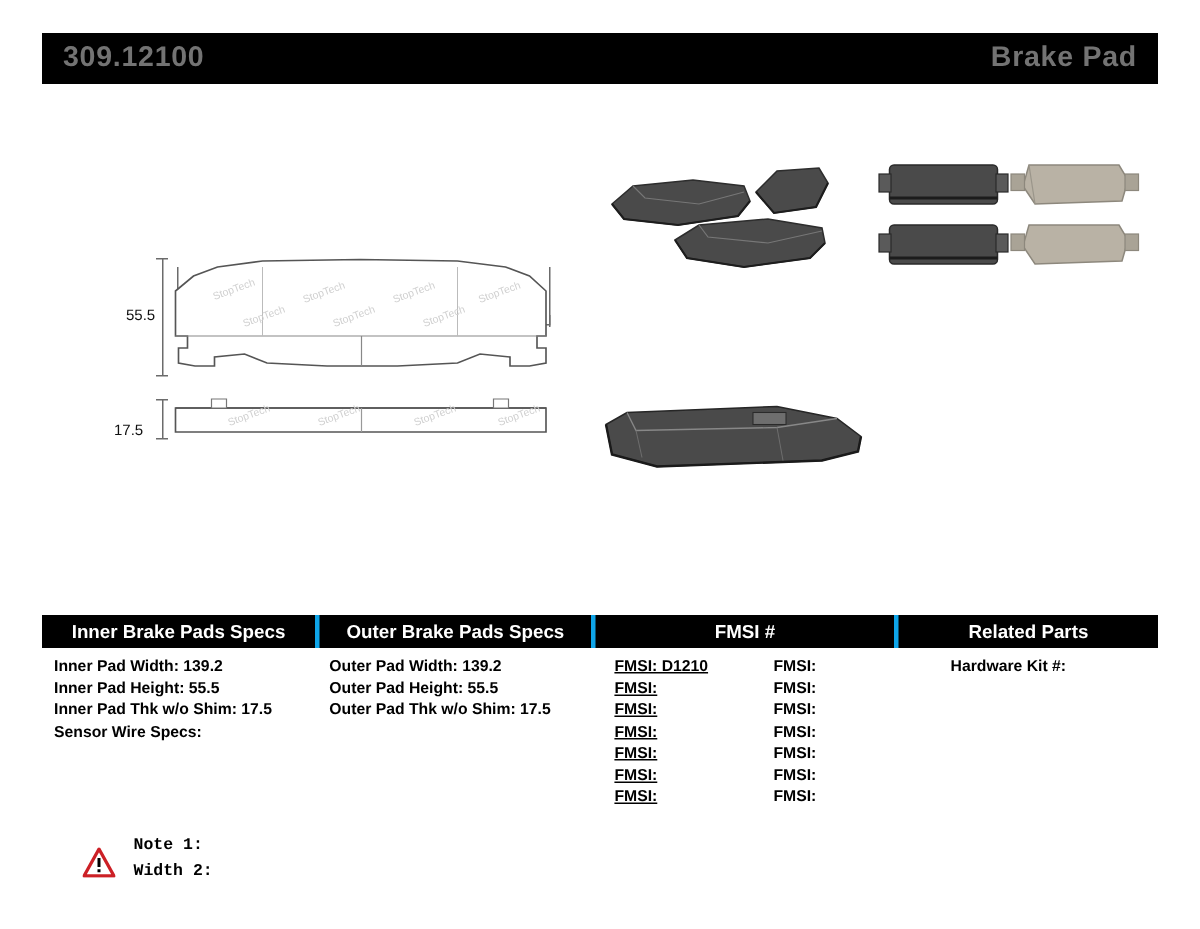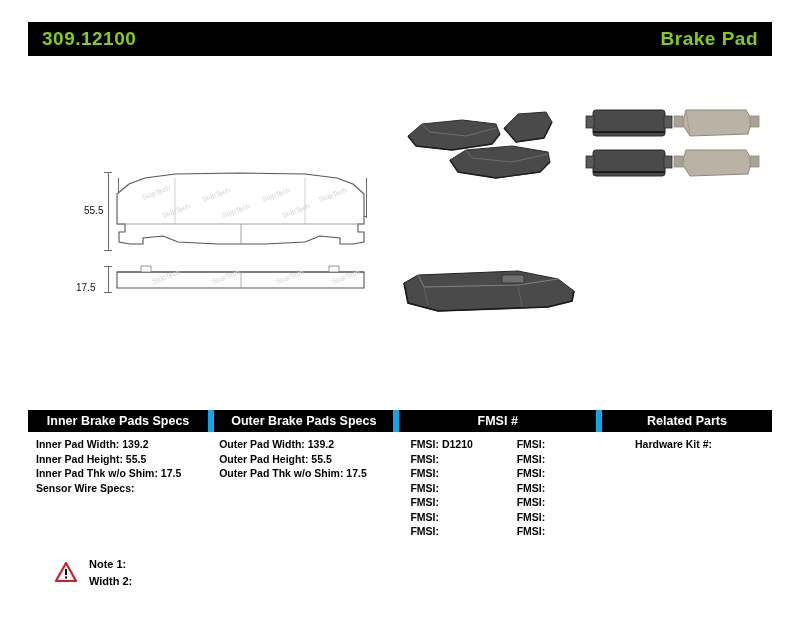--- a/index.html
+++ b/index.html
@@ -17,21 +17,21 @@
   }
 
   
   .header {
     position: absolute;
     left: 28px;
     top: 22px;
     width: 744px;
     height: 34px;
     background: #000;
-    color: #84cc16;
+    color: #737373;
     display: flex;
     align-items: center;
     justify-content: space-between;
     padding: 0 14px;
     box-sizing: border-box;
   }
   .header .part-number {
     font-size: 19px;
     font-weight: bold;
     letter-spacing: 0.5px;
@@ -122,21 +122,21 @@
     border-collapse: collapse;
   }
   .spec-table th {
     background: #000;
     color: #fff;
     font-size: 12.5px;
     font-weight: bold;
     height: 22px;
     padding: 0 6px;
     text-align: center;
-    border-right: 6px solid #0ea5e9;
+    border-right: 3px solid #0ea5e9;
   }
   .spec-table th:last-child { border-right: none; }
   .spec-table td {
     vertical-align: top;
     padding: 5px 8px 10px 8px;
     font-size: 10.5px;
   }
 
   .col-inner { width: 175px; }
   .col-outer { width: 175px; margin-top: 6px; }
@@ -154,36 +154,37 @@
     grid-template-columns: 1fr 1fr;
     column-gap: 10px;
     row-gap: 0;
   }
   .fmsi-cell {
     font-weight: bold;
     font-size: 10.5px;
     line-height: 14.5px;
     white-space: nowrap;
   }
-  .fmsi-cell.left  { padding-left: 6px; }
+  .fmsi-cell.left  { padding-left: 6px; text-decoration: underline; }
   .fmsi-cell.right { padding-left: 14px; }
   .rel-line {
     font-weight: bold;
     font-size: 10.5px;
     line-height: 14.5px;
     margin-left: 28px;
   }
 
   
   .notes {
     position: absolute;
     left: 55px;
     top: 556px;
     display: flex;
-    align-items: center;
+    align-items: flex-end;
+    font-family: Liberation Mono, monospace;
   }
   .warn-icon { margin-right: 12px; margin-top: 2px; }
   .note-line {
     font-size: 11px;
     font-weight: bold;
     line-height: 17px;
   }
 </style>
 </head>
 <body>

